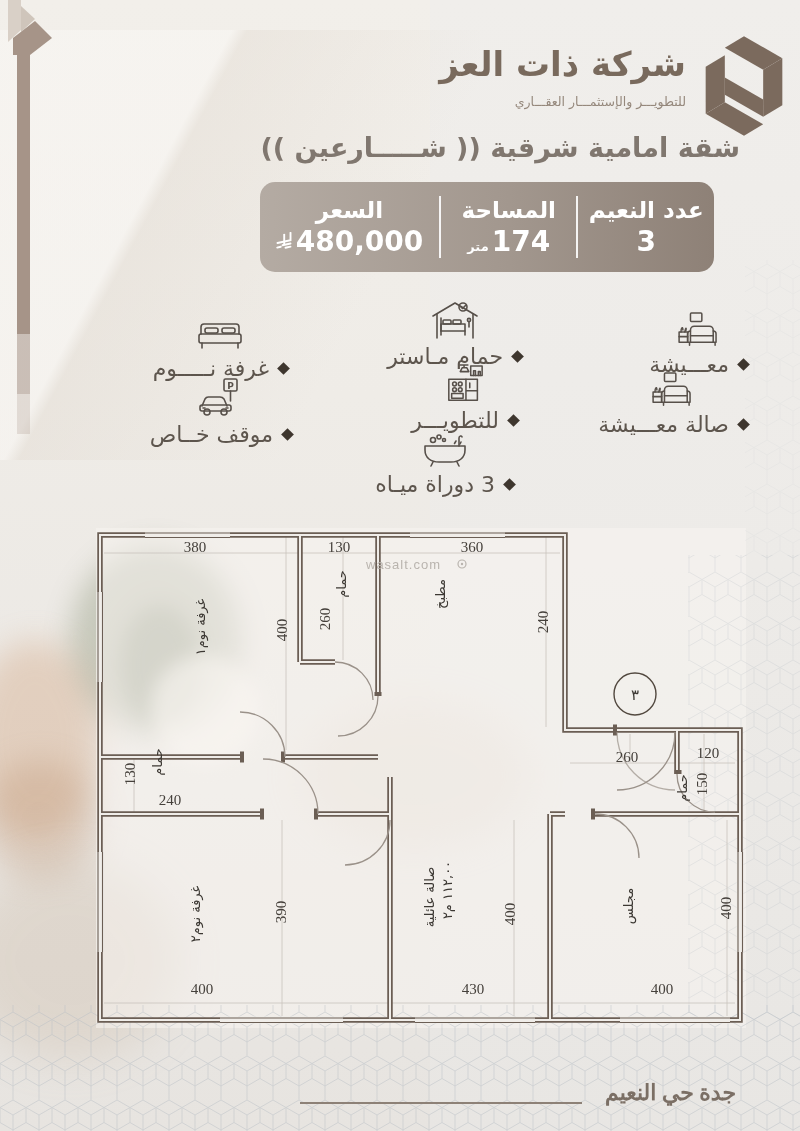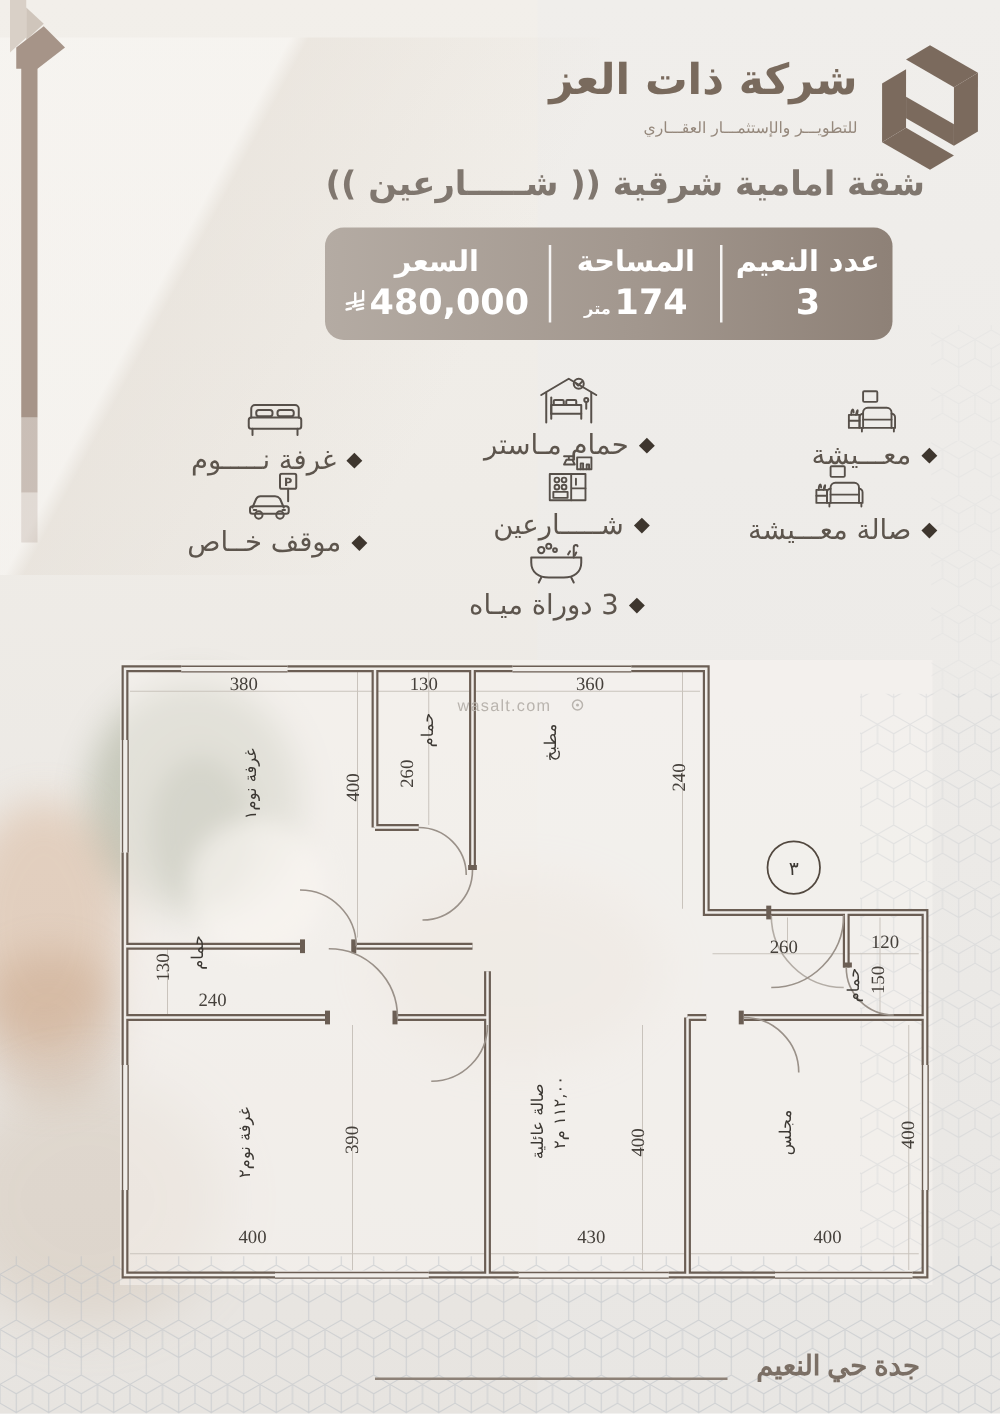--- a/index.html
+++ b/index.html
@@ -179,21 +179,21 @@
       <rect x="6" y="16" width="30" height="22"></rect>
         <path d="M24,16 V38 M24,28 h12 M28,20 v5"></path>
       <circle cx="12" cy="21" r="2"></circle>
         <circle cx="18" cy="21" r="2"></circle>
         <circle cx="12" cy="27" r="2"></circle>
         <circle cx="18" cy="27" r="2"></circle>
       <rect x="9" y="31" width="12" height="5"></rect>
     </svg>
     <div class="feature-row">
         <span class="diamond"></span>
-      <span class="feature-label">شـــــارعين</span>
+      <span class="feature-label">للتطويـــر</span>
       </div>
   </div>
   <div class="feature" style="right:286px;top:432px;">
     <svg class="ficon" width="48" height="36" viewBox="0 0 48 36">
       <path d="M38,14 V6 c0,-2.5 3,-2.5 3,-1"></path>
         <path d="M35,9 l-1.5,2.5 M40,10 l-1,2"></path>
       <circle cx="12" cy="8" r="2.5"></circle>
         <circle cx="18" cy="5" r="2"></circle>
         <circle cx="23" cy="8" r="1.5"></circle>
       <path d="M4,14 h40 v4 c0,8 -6,12 -14,12 h-12 c-8,0 -14,-4 -14,-12 z"></path>

